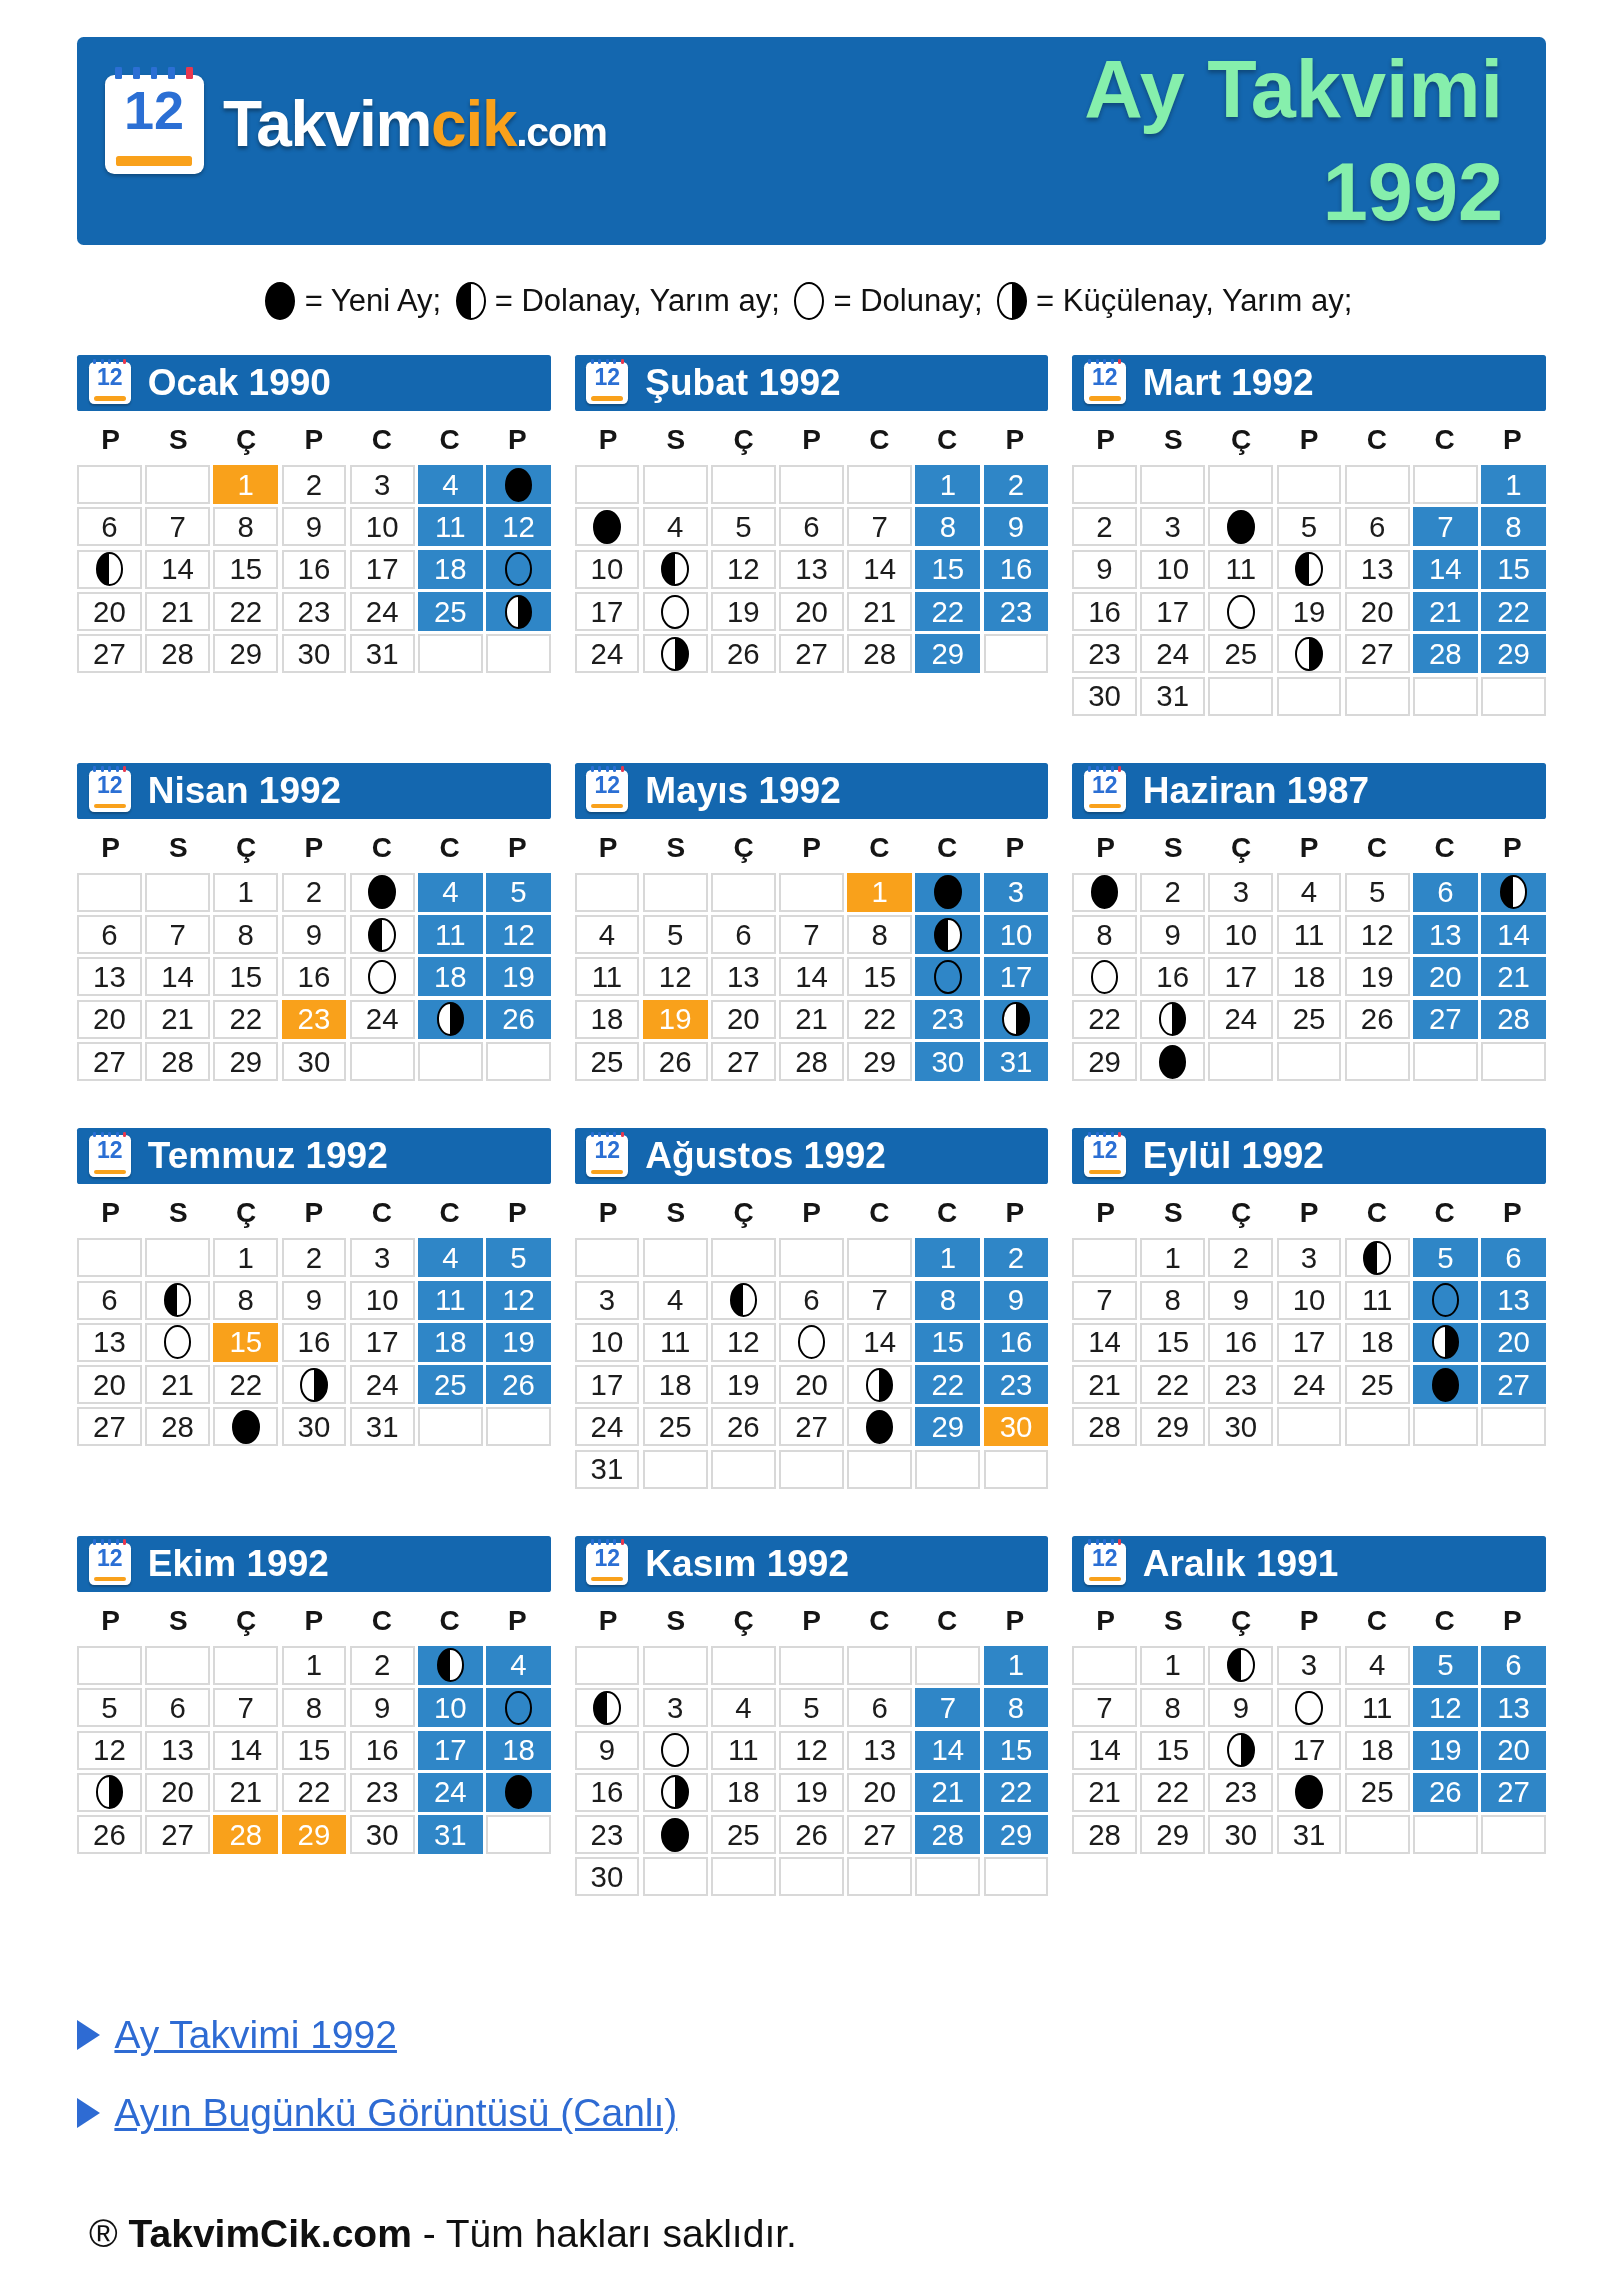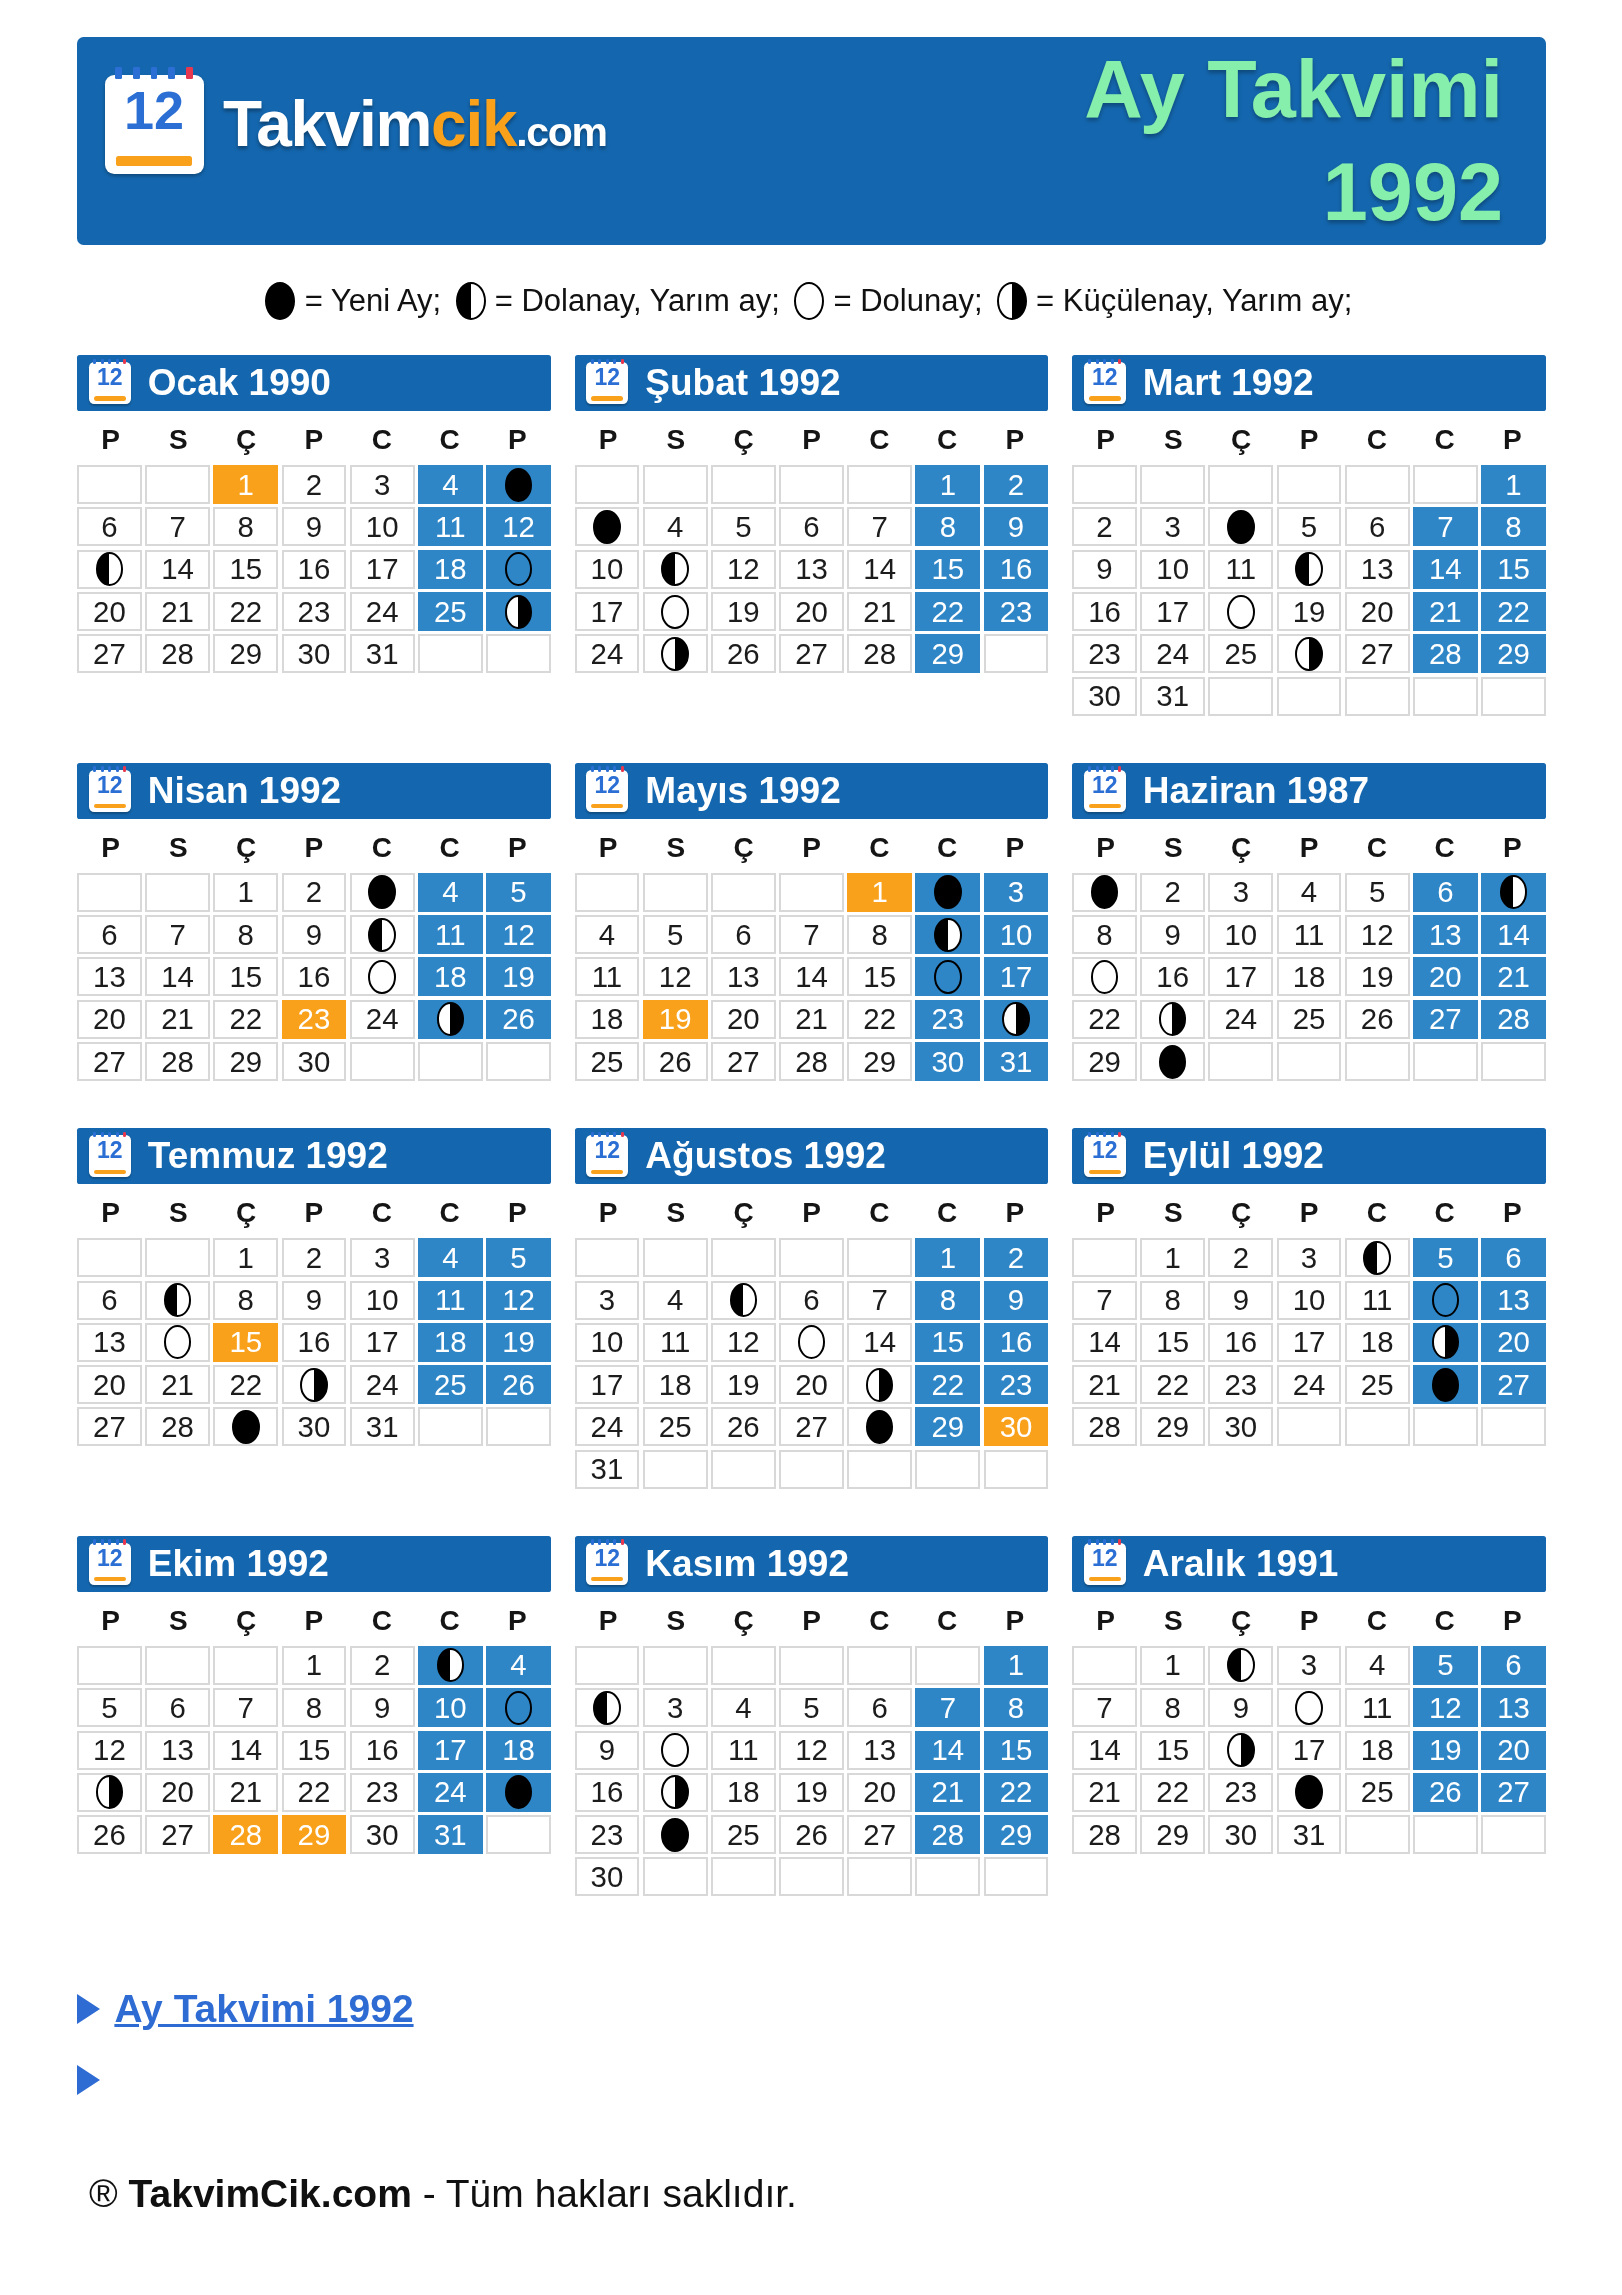--- a/index.html
+++ b/index.html
@@ -68,21 +68,21 @@
   .daygrid{display:grid;grid-template-columns:repeat(7,1fr);gap:3.3px;}
   .cell{
     height:39px;background:#fff;border:2px solid var(--cellborder);
     display:flex;align-items:center;justify-content:center;
     font-size:29.4px;color:#1c1c1c;
   }
   .cell.blue{background:var(--wknd);border-color:var(--wknd);color:#fff;}
   .cell.orange{background:var(--orange);border-color:var(--orange);color:#fff;}
 
   
-  .footer-links{margin-top:91px;display:flex;flex-direction:column;gap:34px;font-weight:bold;}
+  .footer-links{margin-top:117px;display:flex;flex-direction:column;gap:34px;}
   .link-row{display:flex;align-items:center;gap:14.4px;font-size:39px;}
   .arrow-icon{width:0;height:0;border-left:23.6px solid var(--link);border-top:15px solid transparent;border-bottom:15px solid transparent;flex:none;}
   a.link{color:var(--link);text-decoration:underline;cursor:pointer;}
   .copyright{margin-top:77px;font-size:39px;color:#101010;margin-left:12px;}
   .copyright .brand{font-weight:bold;}
 </style>
 </head>
 <body>
 
 <div class="page">
@@ -1627,20 +1627,21 @@
       </div>
     </div>
 
   <div class="footer-links">
     <div class="link-row">
       <span class="arrow-icon"></span>
       <a class="link">Ay Takvimi 1992</a>
     </div>
     <div class="link-row">
       <span class="arrow-icon"></span>
+      <a class="link">Ayın Bugünkü Görüntüsü (Canlı)</a>
     </div>
   </div>
 
   <div class="copyright">
     <span>®</span>
     <span class="brand">TakvimCik.com</span>
     <span>- Tüm hakları saklıdır.</span>
   </div>
 
 </div>

